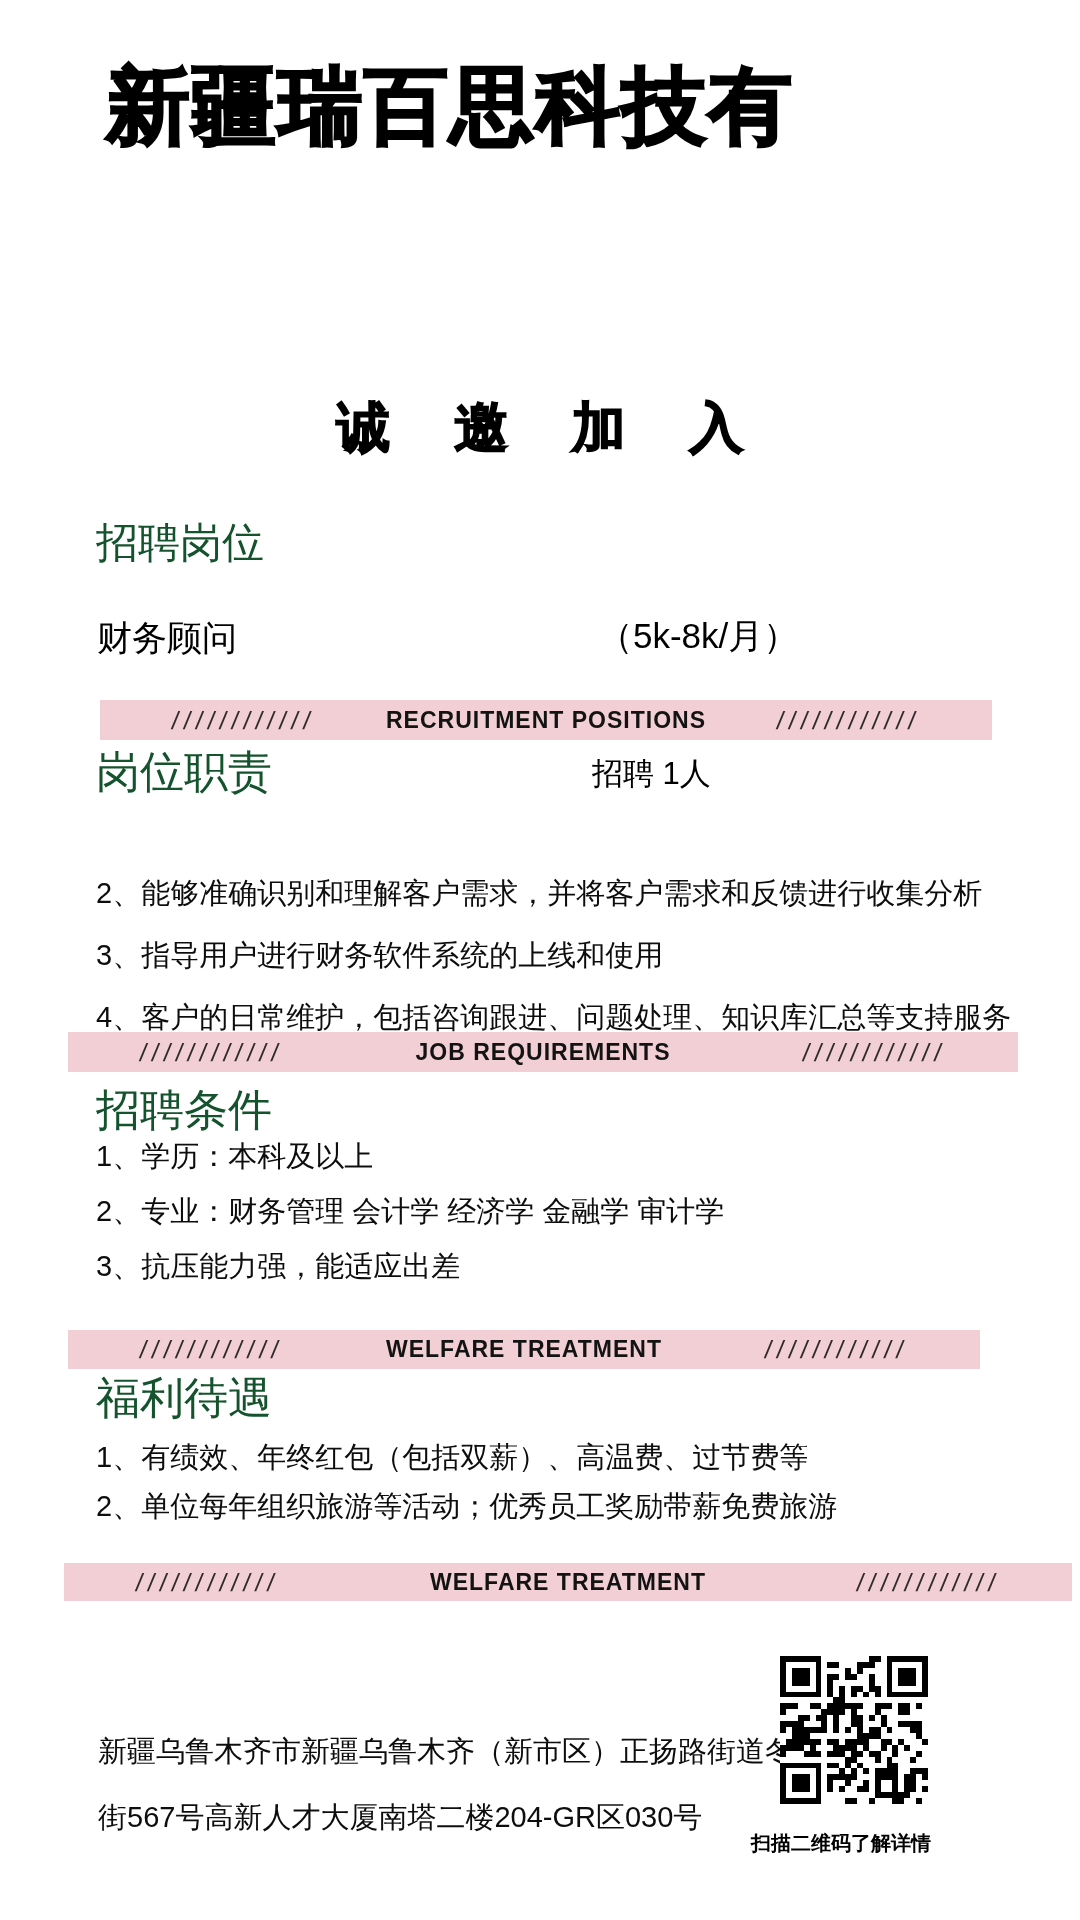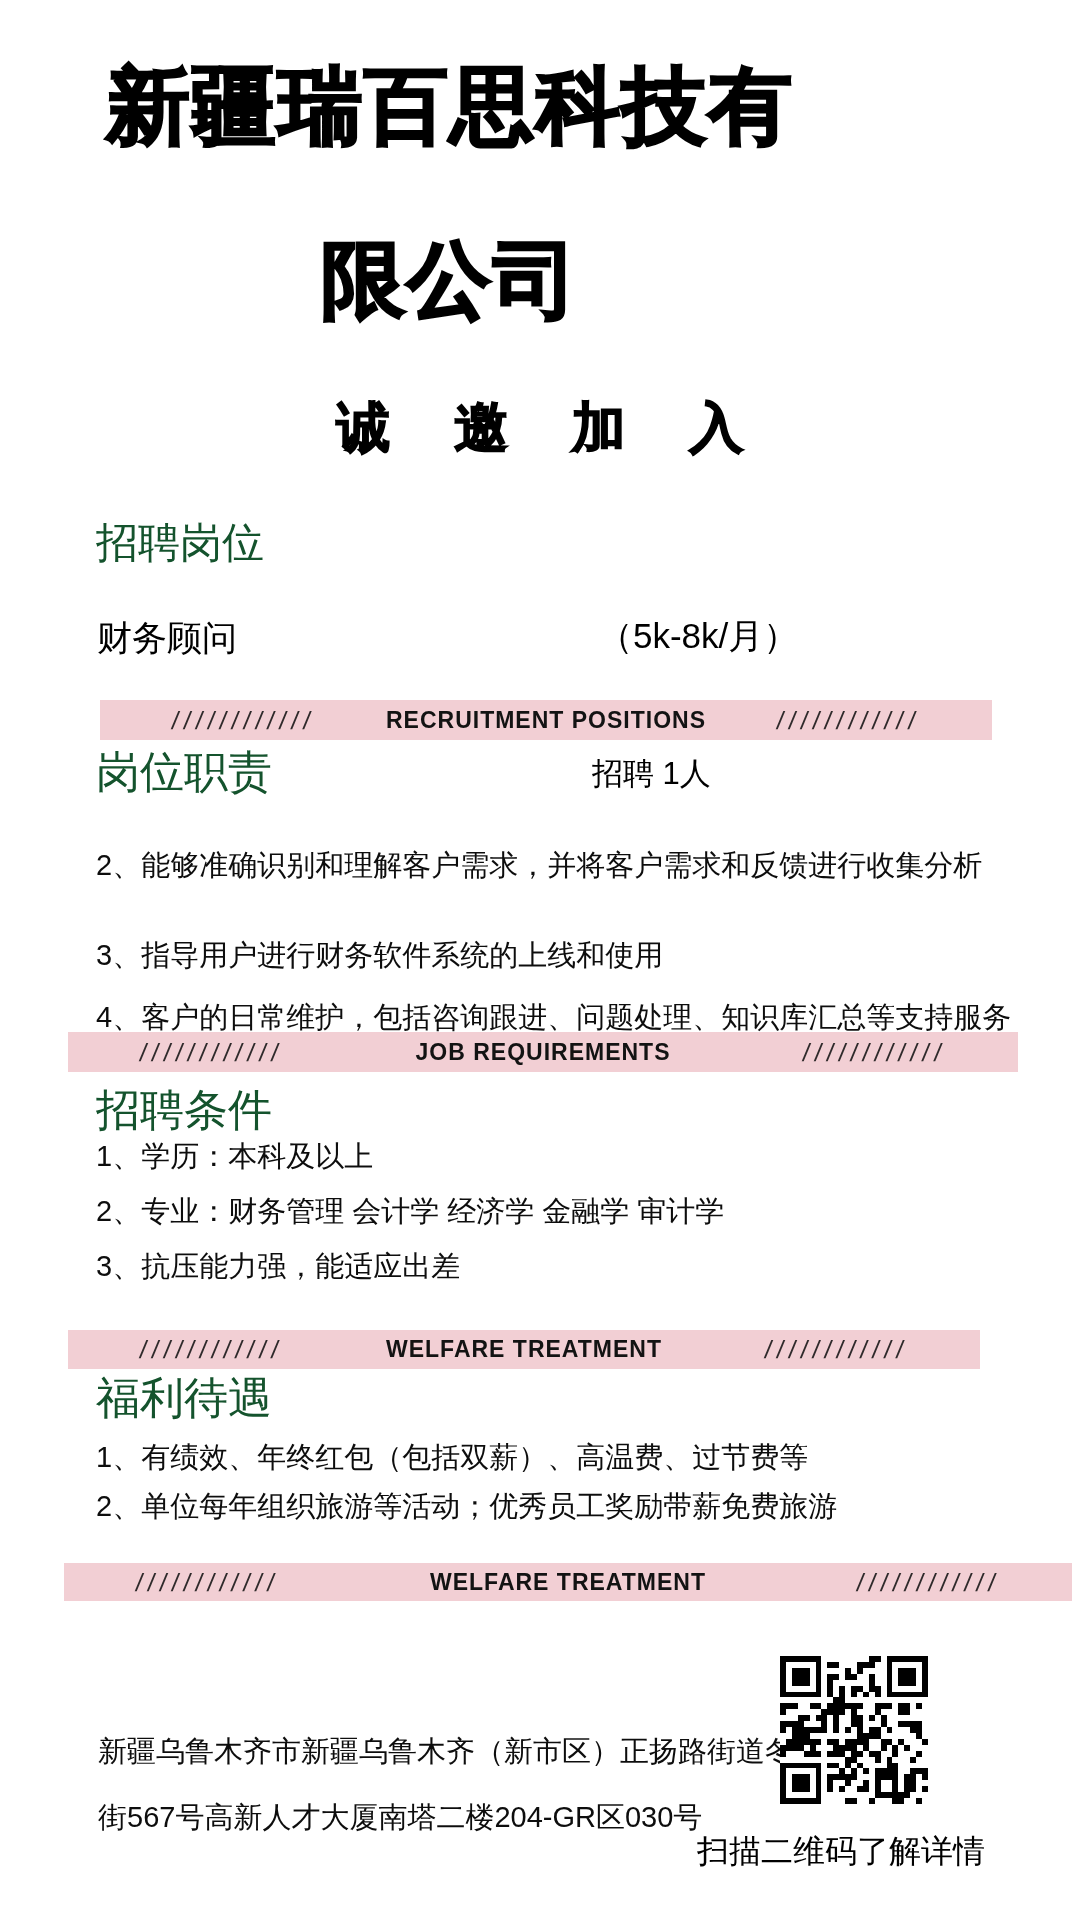--- a/index.html
+++ b/index.html
@@ -45,42 +45,41 @@
   .banner-4{top:1563px;left:64px;width:1008px;height:38px;}
   .banner .slashes{
     font-size:25px;color:#2f2a2b;font-weight:400;letter-spacing:5px;line-height:1;
     transform:skewX(-8deg);white-space:nowrap;
   }
   .banner .banner-label{
     font-size:23px;font-weight:700;color:#131313;letter-spacing:1px;line-height:1;white-space:nowrap;
   }
   
   .item{position:absolute;left:96px;font-size:29px;line-height:1.25;color:#0d0d0d;white-space:nowrap;}
-  .duty-1{top:813px;} .duty-2{top:847px;} .duty-3{top:937px;} .duty-4{top:999px;}
+  .duty-1{top:813px;} .duty-2{top:875px;} .duty-3{top:937px;} .duty-4{top:999px;}
   .req-1{top:1138px;} .req-2{top:1193px;} .req-3{top:1248px;}
   .wel-1{top:1439px;} .wel-2{top:1488px;}
   
   .addr-line{position:absolute;left:98px;font-size:29px;font-weight:500;color:#0d0d0d;white-space:nowrap;}
   .addr-1{top:1732px;}
   .addr-2{top:1798px;}
   
   .qr{position:absolute;left:780px;top:1656px;width:148px;height:148px;background:#fff;}
   .qr svg{display:block;width:148px;height:148px;fill:#000;}
   .qr-caption{
     position:absolute;left:658px;top:1830px;width:366px;text-align:center;
-    font-size:32px;font-weight:400;color:#000;white-space:nowrap;
+    font-size:20px;font-weight:700;color:#000;white-space:nowrap;
   }
 </style>
 </head>
 <body>
 
 <div class="page">
 
   <div class="title-line title-1">新疆瑞百思科技有</div>
-  <div class="title-line title-2">限公司</div>
   <div class="subtitle">诚 邀 加 入</div>
 
   <div class="sec-heading h-positions">招聘岗位</div>
   <div class="job-title">财务顾问</div>
   <div class="job-salary">（5k-8k/月）</div>
 
   <div class="banner banner-1">
     <span class="slashes">////////////</span>
     <span class="banner-label">RECRUITMENT POSITIONS</span>
     <span class="slashes">////////////</span>

